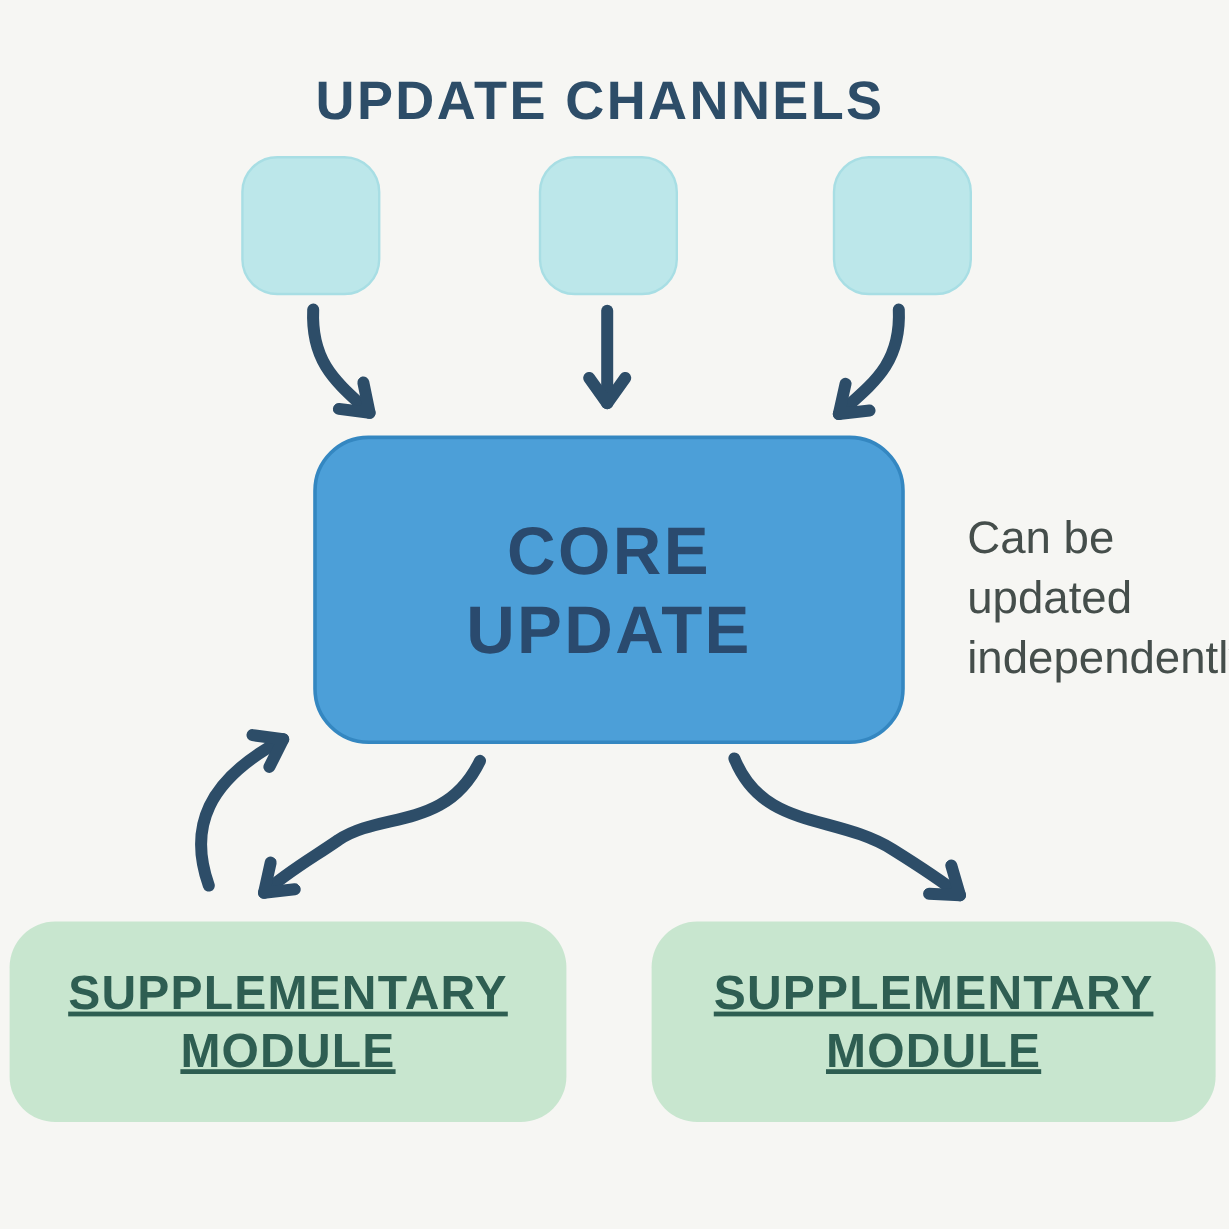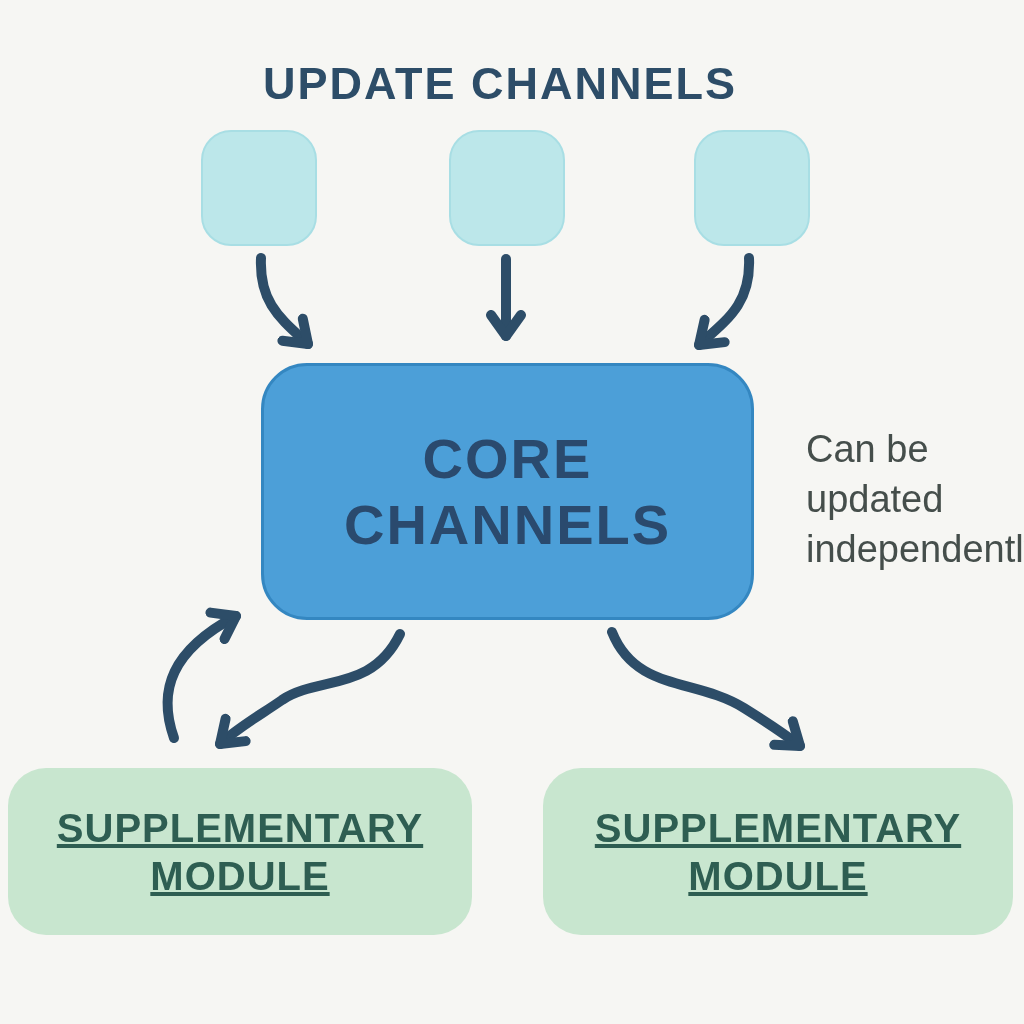--- a/index.html
+++ b/index.html
@@ -132,21 +132,21 @@
     </defs>
     <path class="arrow-stroke" d="M 261 258 C 259 303 281 319 308 344" marker-end="url(#head)"></path>
     <path class="arrow-stroke" d="M 506 259 L 506 336" marker-end="url(#head)"></path>
     <path class="arrow-stroke" d="M 749 258 C 751 303 728 319 699 345" marker-end="url(#head)"></path>
     <path class="arrow-stroke" d="M 174 738 C 157 690 172 650 236 616" marker-end="url(#head)"></path>
     <path class="arrow-stroke" d="M 400 634 C 372 692 318 676 282 700 C 262 714 240 726 220 744" marker-end="url(#head)"></path>
     <path class="arrow-stroke" d="M 612 632 C 636 692 696 678 744 708 C 768 723 786 735 800 746" marker-end="url(#head)"></path>
   </svg>
 
   <div class="core-box">
-    <div class="core-label">CORE CHANNELS</div>
+    <div class="core-label">CORE UPDATE</div>
   </div>
 
   <div class="annotation">
     <div>Can be</div>
     <div>updated</div>
     <div>independently</div>
   </div>
 
   <div class="module m-left">
     <div class="module-label">SUPPLEMENTARY MODULE</div>

